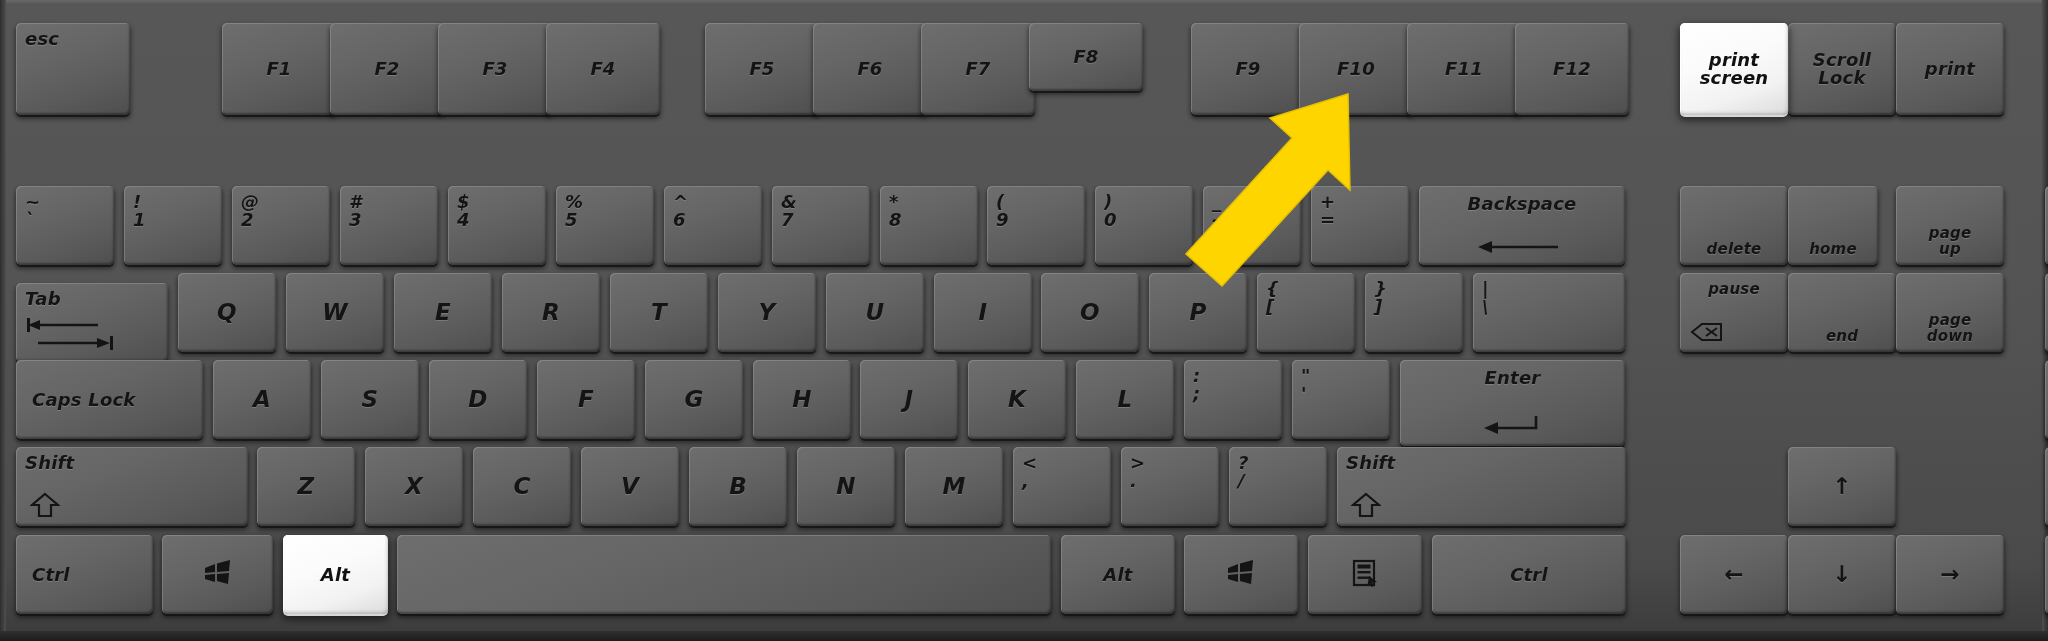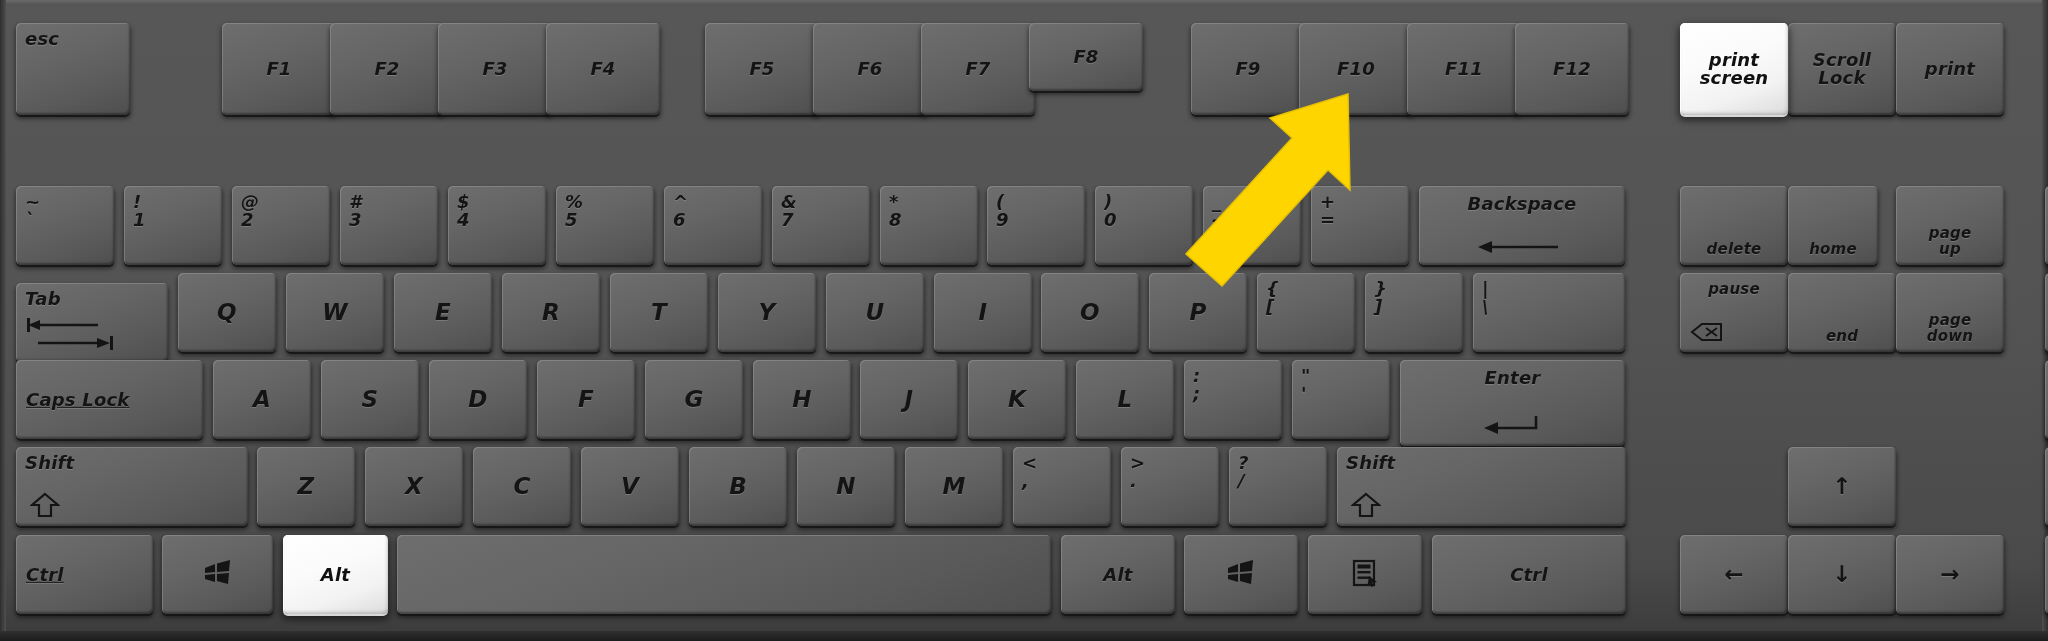--- a/index.html
+++ b/index.html
@@ -54,21 +54,21 @@
     position: absolute;
     white-space: pre-line;
     line-height: 1.02;
     text-shadow: 0 1px 0 rgba(190,190,190,0.28);
   }
   
   .lbl.center   { left:0; right:0; top:50%; transform:translateY(-50%); text-align:center;font-style:italic; }
   .lbl.tl       { left:9px; top:7px; text-align:left; }
   .lbl.tc       { left:0; right:0; top:9px; text-align:center; }
   .lbl.bc       { left:0; right:0; bottom:8px; text-align:center; }
-  .lbl.cl       { left:10px; top:50%; transform:translateY(-50%); text-align:left;text-decoration:underline; }
+  .lbl.cl       { left:16px; top:50%; transform:translateY(-50%); text-align:left; }
 
   .fs-sm  { font-size: 15px; }
   .fs-md  { font-size: 18px; }
   .fs-lg  { font-size: 23px; }
 
   
   .key.hi {
     background: linear-gradient(160deg,#ffffff 0%,#fbfbfb 40%,#f2f2f2 72%,#dcdcdc 100%);
     box-shadow:
       0 2px 0 0 rgba(235,235,235,0.9),

